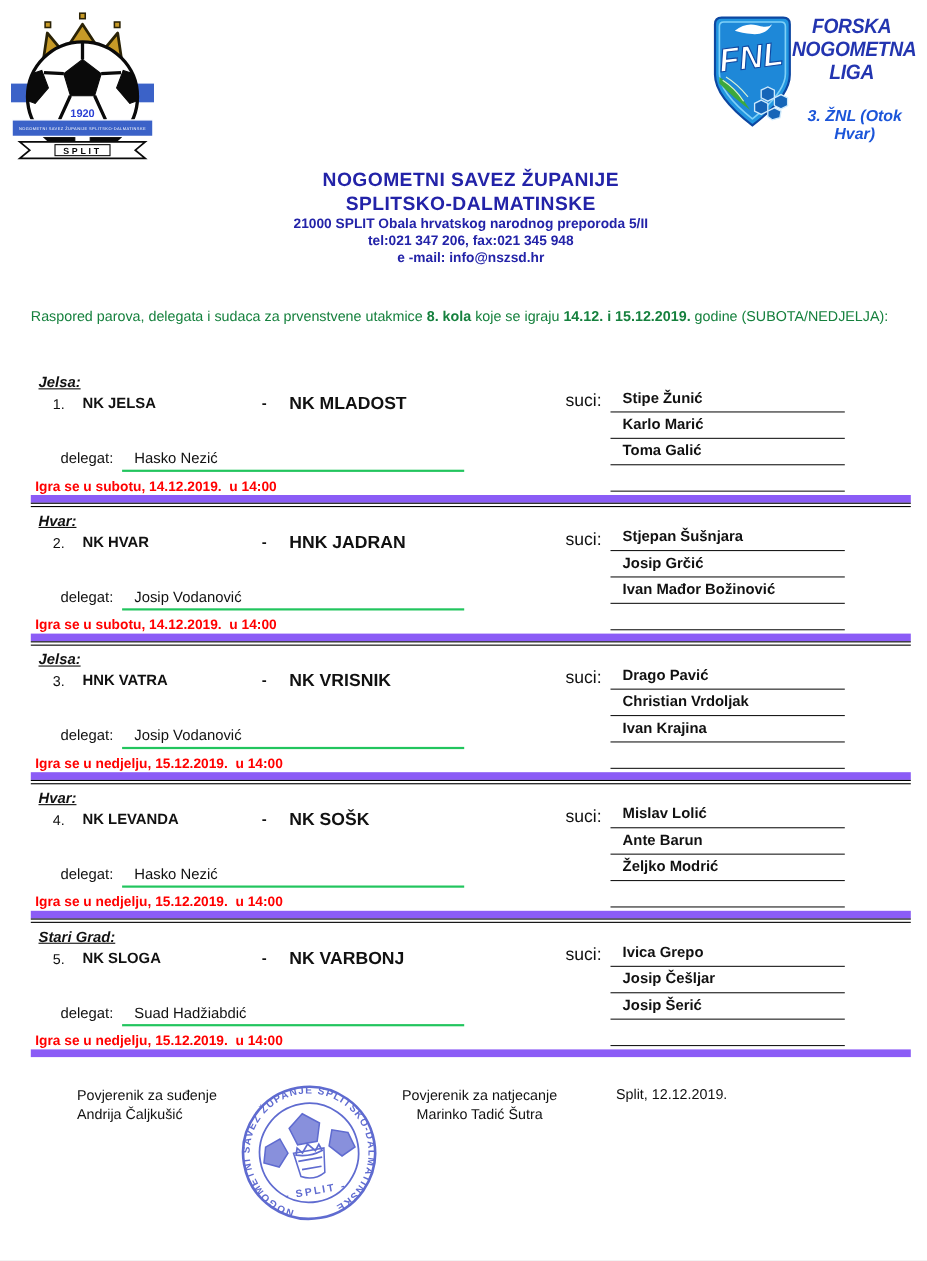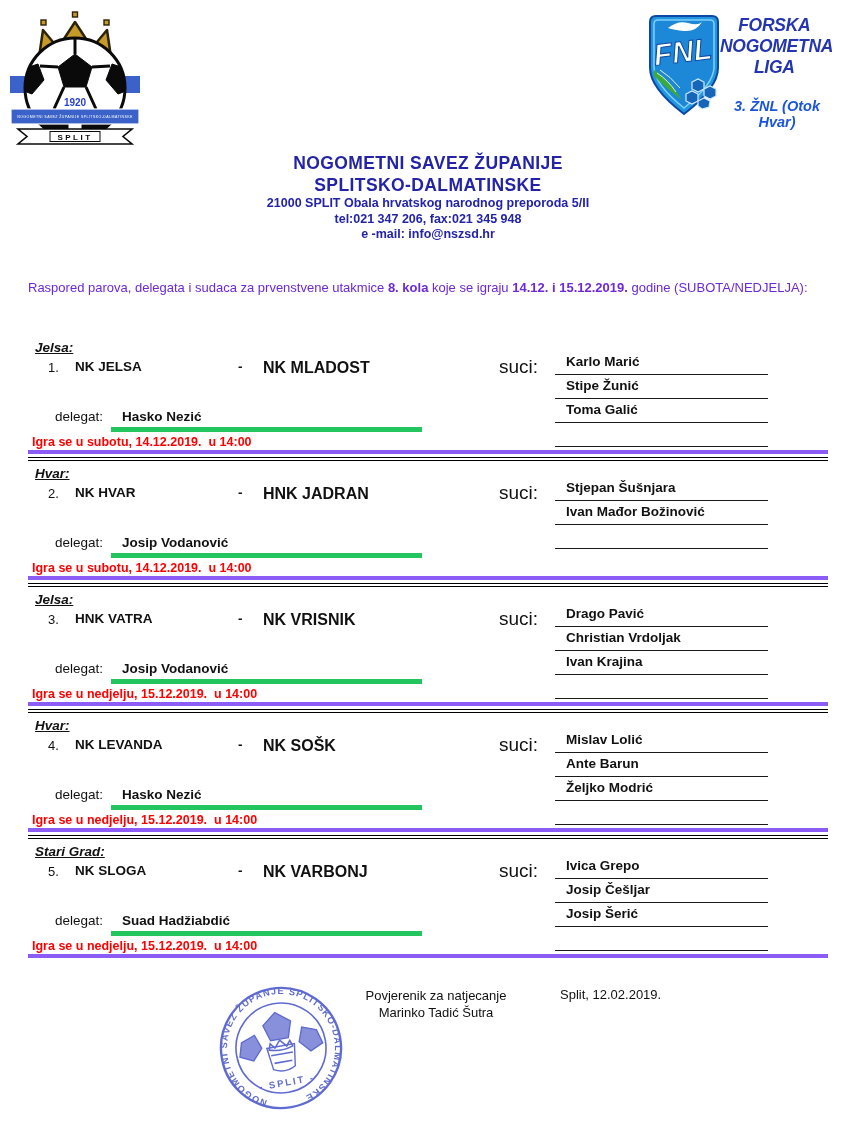--- a/index.html
+++ b/index.html
@@ -6,42 +6,42 @@
   .page{position:relative;width:843px;height:1146px;background:#fff;margin:0 auto;
         font-family:"Liberation Sans",sans-serif;color:#111;overflow:hidden;}
   .content{position:relative;padding:0 15px 0 28px;}
 
   
   .org-header{padding-top:152px;text-align:center;color:#2323A8;}
   .org-big{font-size:17.5px;font-weight:bold;letter-spacing:.4px;line-height:22px;}
   .org-small{font-size:12.5px;font-weight:bold;line-height:15.5px;}
 
   
-  .intro{margin:36px 0 0 0;font-size:13px;line-height:17.5px;text-align:justify;color:#6d28d9;}
+  .intro{margin:36px 0 0 0;font-size:13px;line-height:17.5px;text-align:justify;color:#15803d;}
 
   
   #matches{margin-top:44px;}
   .match{position:relative;height:126px;}
   .match.last{height:112px;}
   .place{position:absolute;top:0;left:7px;font-size:13.5px;font-weight:bold;font-style:italic;
          text-decoration:underline;}
   .num{position:absolute;top:20px;left:20px;font-size:13px;}
   .home{position:absolute;top:19px;left:47px;font-size:13.5px;font-weight:bold;}
   .dash{position:absolute;top:19px;left:210px;font-size:13.5px;font-weight:bold;}
   .away{position:absolute;top:19px;left:235px;font-size:16px;font-weight:bold;}
-  .suci-label{position:absolute;top:16px;left:471px;font-size:19px;}
+  .suci-label{position:absolute;top:16px;left:486px;font-size:16px;}
   .suci-col{position:absolute;top:11px;left:527px;width:213px;}
   .suci-row{height:23px;line-height:22px;border-bottom:1px solid #1a1a1a;
             padding-left:11px;font-size:13.5px;font-weight:bold;white-space:nowrap;}
   .delegat-line{position:absolute;top:67px;left:27px;font-size:13.5px;}
   .delegat-name{display:inline-block;width:300px;margin-left:8px;padding-left:11px;
-                font-weight:bold;border-bottom:5px solid #22c55e;line-height:20px;}
+                font-weight:normal;border-bottom:2px solid #22c55e;line-height:20px;}
   .schedule{position:absolute;top:94px;left:0;right:0;height:16px;line-height:16px;
             padding-left:4px;font-size:12.5px;font-weight:bold;color:#FF0000;
-            border-bottom:4px solid #8b5cf6;white-space:pre;}
+            border-bottom:7px solid #8b5cf6;white-space:pre;}
   .sep{position:absolute;top:117px;left:0;right:0;height:0;border-top:4px double #000;}
 
   
   .footer{position:relative;margin-top:31px;height:60px;font-size:13px;}
   .f-left{position:absolute;left:42px;top:0;line-height:17px;}
   .f-center{position:absolute;left:318px;top:0;width:180px;text-align:center;line-height:17px;}
   .f-right{position:absolute;left:532px;top:0;}
 
   
   .club-logo{position:absolute;left:10px;top:6px;}
@@ -147,40 +147,41 @@
 
     <div id="matches">
         <section class="match">
         <div class="place">Jelsa:</div>
         <span class="num">1.</span>
         <span class="home">NK JELSA</span>
         <span class="dash">-</span>
         <span class="away">NK MLADOST</span>
         <span class="suci-label">suci:</span>
         <div class="suci-col">
+          <div class="suci-row">Stipe Žunić</div>
           <div class="suci-row">Karlo Marić</div>
-          <div class="suci-row">Stipe Žunić</div>
           <div class="suci-row">Toma Galić</div>
           <div class="suci-row"></div>
         </div>
         <div class="delegat-line">
           <span>delegat:</span><span class="delegat-name">Hasko Nezić</span>
         </div>
         <div class="schedule">Igra se u subotu, 14.12.2019.  u 14:00</div>
         <div class="sep"></div>
       </section>
         <section class="match">
         <div class="place">Hvar:</div>
         <span class="num">2.</span>
         <span class="home">NK HVAR</span>
         <span class="dash">-</span>
         <span class="away">HNK JADRAN</span>
         <span class="suci-label">suci:</span>
         <div class="suci-col">
           <div class="suci-row">Stjepan Šušnjara</div>
+          <div class="suci-row">Josip Grčić</div>
           <div class="suci-row">Ivan Mađor Božinović</div>
           <div class="suci-row"></div>
         </div>
         <div class="delegat-line">
           <span>delegat:</span><span class="delegat-name">Josip Vodanović</span>
         </div>
         <div class="schedule">Igra se u subotu, 14.12.2019.  u 14:00</div>
         <div class="sep"></div>
       </section>
         <section class="match">
@@ -236,25 +237,29 @@
         </div>
         <div class="delegat-line">
           <span>delegat:</span><span class="delegat-name">Suad Hadžiabdić</span>
         </div>
         <div class="schedule">Igra se u nedjelju, 15.12.2019.  u 14:00</div>
 
       </section>
       </div>
 
     <div class="footer">
+      <div class="f-left">
+        <div>Povjerenik za suđenje</div>
+        <div>Andrija Čaljkušić</div>
+      </div>
       <div class="f-center">
         <div>Povjerenik za natjecanje</div>
         <div>Marinko Tadić Šutra</div>
       </div>
-      <div class="f-right">Split, 12.02.2019.</div>
+      <div class="f-right">Split, 12.12.2019.</div>
     </div>
   </div>
 
   <svg class="stamp" width="152" height="132" viewBox="0 0 152 132">
     <defs>
       <path id="ring" d="M 76 118 A 54 54 0 1 1 76.01 118"></path>
     </defs>
     <g transform="rotate(-10 76 64)" stroke="#4452C8" fill="none">
       <circle cx="76" cy="64" r="60" stroke-width="2.4"></circle>
       <circle cx="76" cy="64" r="45" stroke-width="1.6"></circle>

